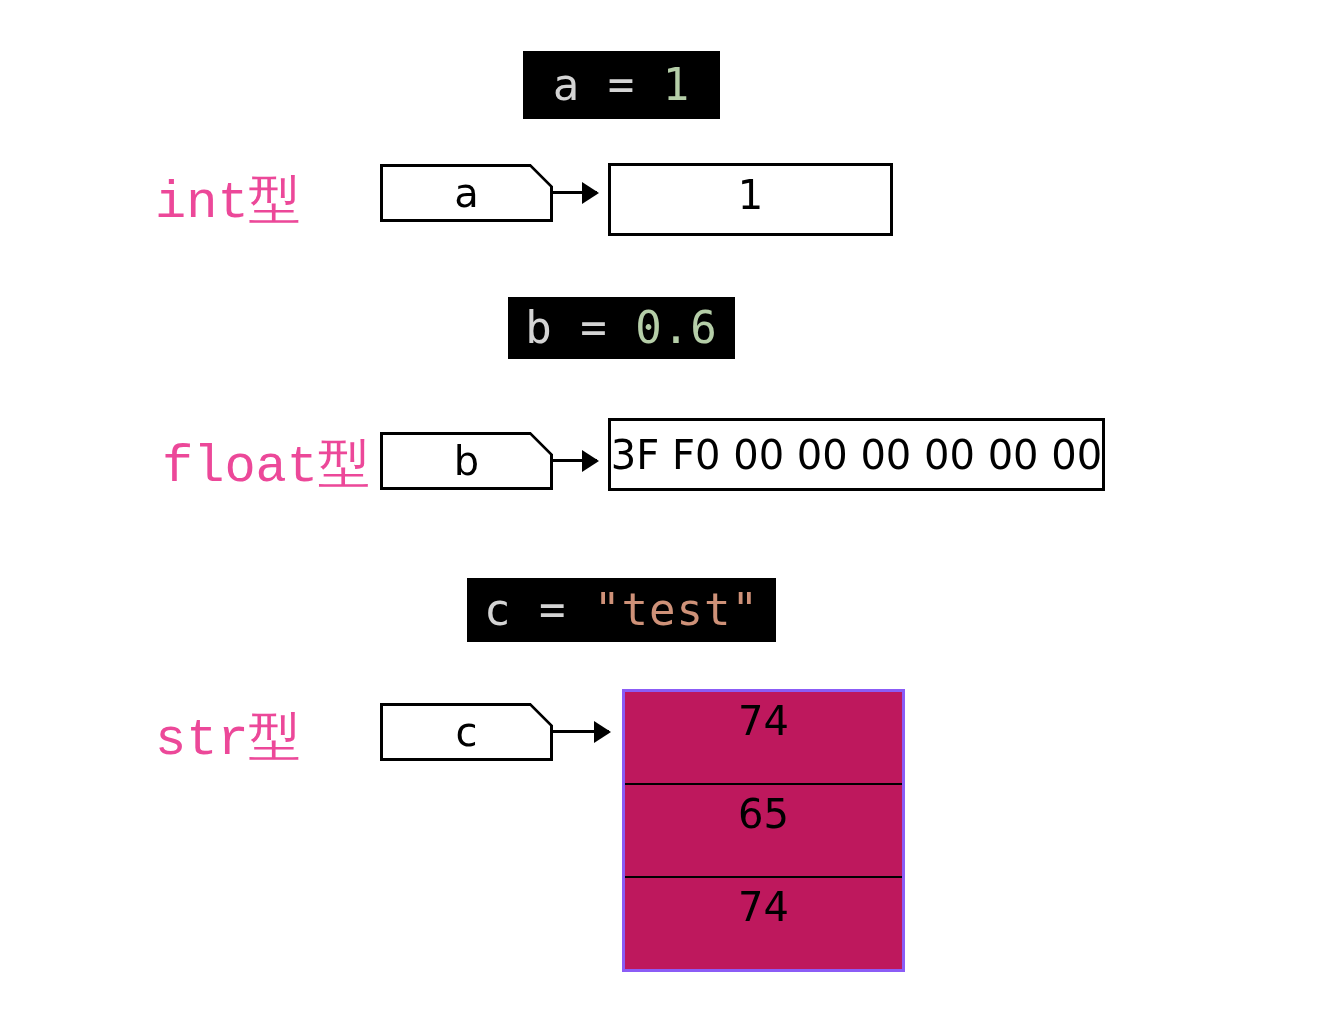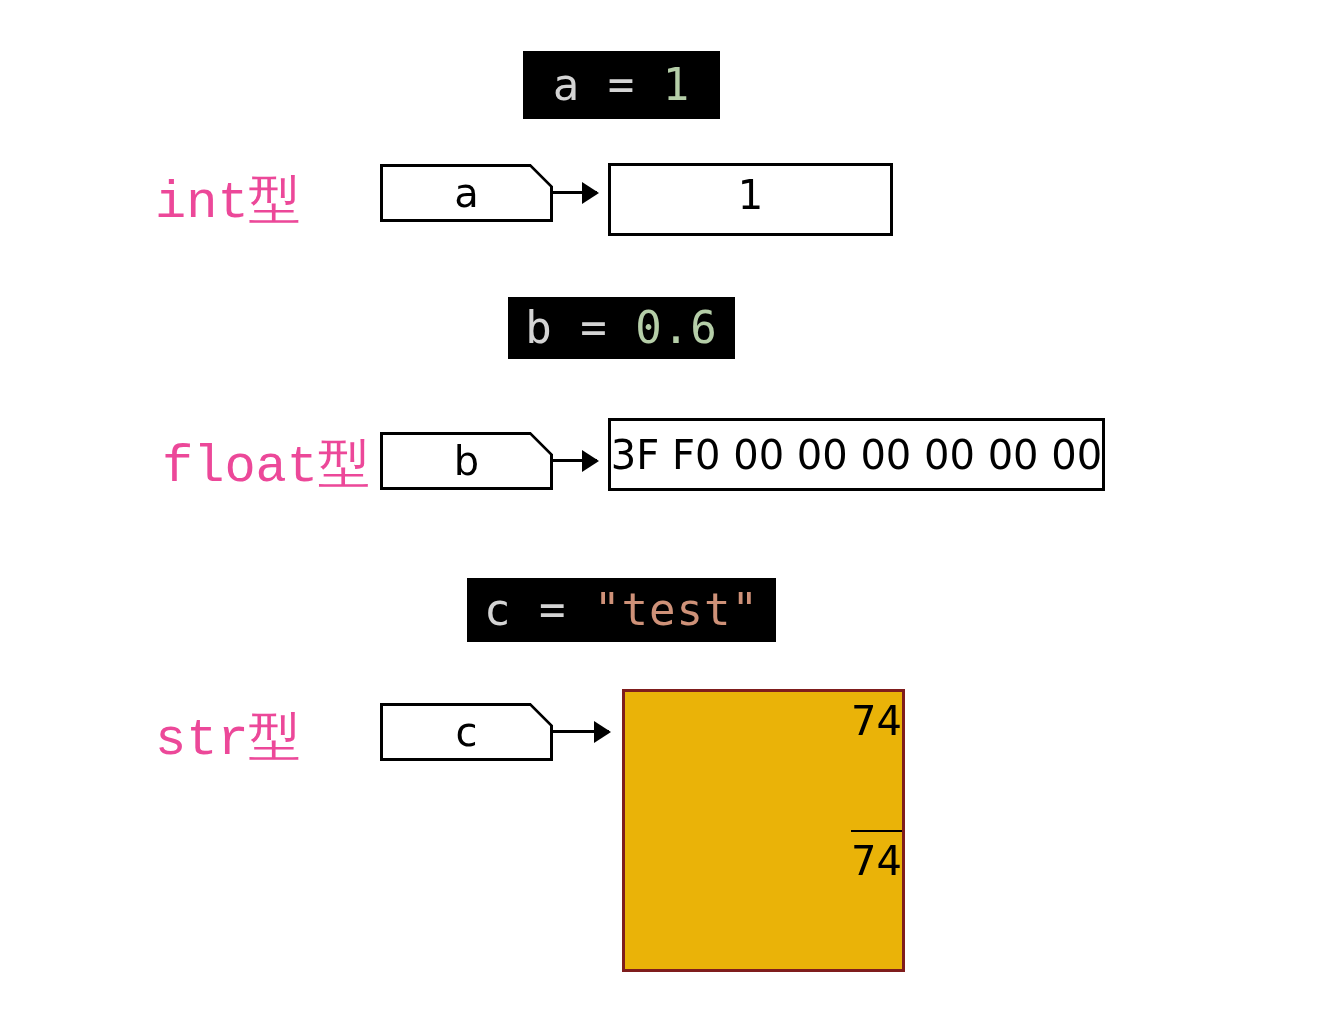--- a/index.html
+++ b/index.html
@@ -92,25 +92,24 @@
     font-size: 40px;
     color: #000000;
     white-space: nowrap;
   }
   .val-box.pad-top { align-items: flex-start; padding-top: 6px; }
 
   
   .cell-stack {
     position: absolute;
     box-sizing: border-box;
-    border: 3px solid #7f1d1d;
-    background: #eab308;
+    border: 3px solid #8b5cf6;
+    background: #be185d;
     display: flex;
     flex-direction: column;
-    align-items: flex-end;
   }
   .cell {
     flex: 1 1 0;
     box-sizing: border-box;
     border-bottom: 2px solid #000000;
     display: flex;
     align-items: flex-start;
     justify-content: center;
     padding-top: 6px;
     font-size: 40px;
@@ -182,16 +181,17 @@
   <div class="var-box" style="left:380px; top:703px; width:173px; height:58px;">
     <span class="vb-fill"></span>
     <span class="vb-inner"></span>
     <span class="vb-text">c</span>
   </div>
 
   <div class="arrow" style="left:553px; top:730px; width:56px;"></div>
 
   <div class="cell-stack" style="left:622px; top:689px; width:283px; height:283px;">
     <div class="cell">74</div>
+    <div class="cell">65</div>
     <div class="cell">74</div>
   </div>
 
 </div>
 
 </body></html>

